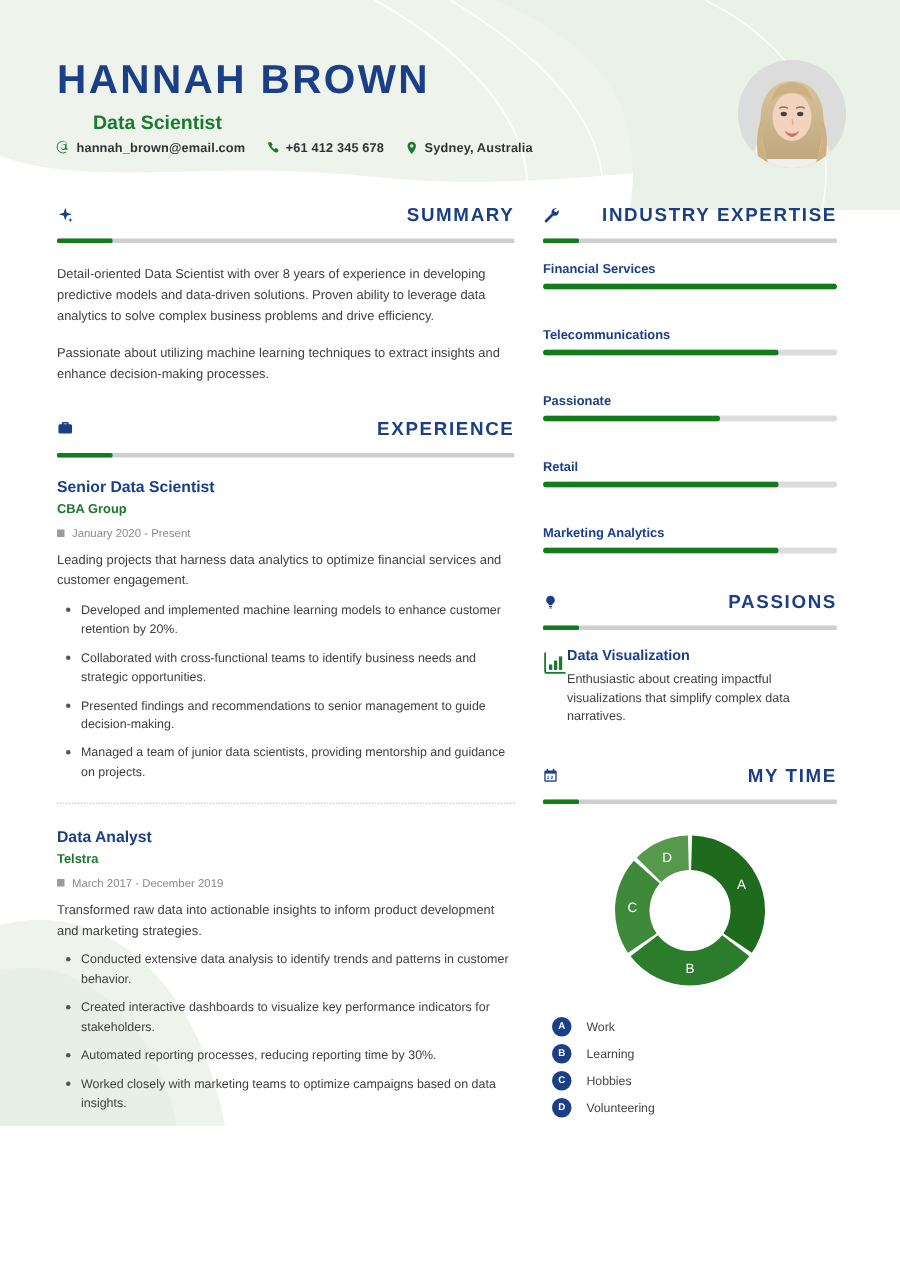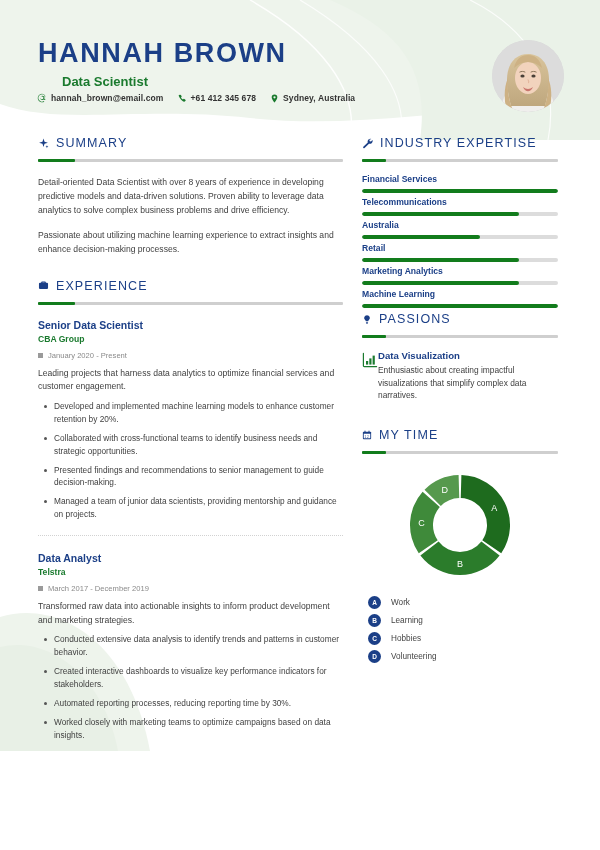--- a/index.html
+++ b/index.html
@@ -44,23 +44,24 @@
     overflow:hidden; background:#d9d9d9;
   }
 
   
   .col-left { position:absolute; left:38px; top:136px; width:305px; }
   .col-right { position:absolute; left:362px; top:136px; width:196px; }
 
   
   .sec { margin-bottom:0; }
   .sec-head {
-    display:flex; align-items:center; gap:7px;
-    color:#1b3f87; font-size:12.5px; font-weight:normal;
+    display:flex; align-items:center; gap:22px;
+    color:#1b3f87; font-size:12.5px; font-weight:bold;
     letter-spacing:1.1px;
+    justify-content:space-between;
   }
   .sec-head .sicon { display:inline-flex; align-items:center; color:#1b3f87; }
   .sec-rule {
     position:relative; height:3px; background:#cfcfcf;
     margin-top:9px; margin-bottom:14px; border-radius:1px;
   }
   .sec-rule::before {
     content:""; position:absolute; left:0; top:0; height:3px;
     width:12%; background:#127c1c; border-radius:1px;
   }
@@ -87,21 +88,21 @@
   }
   .job-bullets li::before {
     content:""; position:absolute; left:6px; top:5px;
     width:3px; height:3px; border-radius:50%; background:#555;
   }
   .job-sep {
     border-top:1px dotted #d2d2d2; margin:14px 0 16px 0; height:0;
   }
 
   
-  .skill { margin-bottom:4px; }
+  .skill { margin-bottom:25px; }
   .skill-name { font-size:8.6px; font-weight:bold; color:#1b3f87; }
   .skill-track {
     margin-top:5px; height:4px; background:#dcdcdc; border-radius:2px; overflow:hidden;
   }
   .skill-fill { height:4px; background:#127c1c; border-radius:2px; }
 
   
   .passion { display:flex; align-items:flex-start; }
   .passion-icon { flex:0 0 auto; margin-top:2px; }
   .passion-title { font-size:9.6px; font-weight:bold; color:#1b3f87; }
@@ -204,21 +205,21 @@
         <span class="sicon">
           <svg width="11" height="11" viewBox="0 0 16 16">
               <path d="M8 0.8 9.5 5.6 14.4 7 9.5 8.4 8 13.2 6.5 8.4 1.6 7 6.5 5.6Z" fill="currentColor"></path>
               <path d="M13 10.4 13.6 12 15.2 12.6 13.6 13.2 13 14.8 12.4 13.2 10.8 12.6 12.4 12Z" fill="currentColor"></path>
             </svg>
         </span>
         <span>SUMMARY</span>
       </div>
       <div class="sec-rule"></div>
       <div class="para">Detail-oriented Data Scientist with over 8 years of experience in developing predictive models and data-driven solutions. Proven ability to leverage data analytics to solve complex business problems and drive efficiency.</div>
-      <div class="para">Passionate about utilizing machine learning experience to extract insights and enhance decision-making processes.</div>
+      <div class="para">Passionate about utilizing machine learning techniques to extract insights and enhance decision-making processes.</div>
     </div>
 
     <div class="sec sp">
       <div class="sec-head">
         <span class="sicon">
           <svg width="11" height="11" viewBox="0 0 16 16">
               <path d="M6 2h4a1.4 1.4 0 0 1 1.4 1.4V4H13a1.6 1.6 0 0 1 1.6 1.6v6A1.6 1.6 0 0 1 13 13.2H3A1.6 1.6 0 0 1 1.4 11.6v-6A1.6 1.6 0 0 1 3 4h1.6v-.6A1.4 1.4 0 0 1 6 2Zm.4 2h3.2v-.5H6.4Z" fill="currentColor"></path>
             </svg>
         </span>
         <span>EXPERIENCE</span>
@@ -280,41 +281,35 @@
           <div class="skill-fill" style="width: 100%;"></div>
         </div>
       </div>
       <div class="skill">
         <div class="skill-name">Telecommunications</div>
         <div class="skill-track">
           <div class="skill-fill" style="width: 80%;"></div>
         </div>
       </div>
       <div class="skill">
-        <div class="skill-name">Australia</div>
+        <div class="skill-name">Passionate</div>
         <div class="skill-track">
           <div class="skill-fill" style="width: 60%;"></div>
         </div>
       </div>
       <div class="skill">
         <div class="skill-name">Retail</div>
         <div class="skill-track">
           <div class="skill-fill" style="width: 80%;"></div>
         </div>
       </div>
       <div class="skill">
         <div class="skill-name">Marketing Analytics</div>
         <div class="skill-track">
           <div class="skill-fill" style="width: 80%;"></div>
-        </div>
-      </div>
-      <div class="skill">
-        <div class="skill-name">Machine Learning</div>
-        <div class="skill-track">
-          <div class="skill-fill" style="width: 100%;"></div>
         </div>
       </div>
     </div>
 
     <div class="sec" style="">
       <div class="sec-head">
         <span class="sicon">
           <svg width="10" height="11" viewBox="0 0 16 16">
               <path d="M8 1a4.6 4.6 0 0 0-2.7 8.3c.5.4.8.9.9 1.5h3.6c.1-.6.4-1.1.9-1.5A4.6 4.6 0 0 0 8 1Z" fill="currentColor"></path>
               <rect x="6.2" y="11.8" width="3.6" height="1.2" rx=".5" fill="currentColor"></rect>

